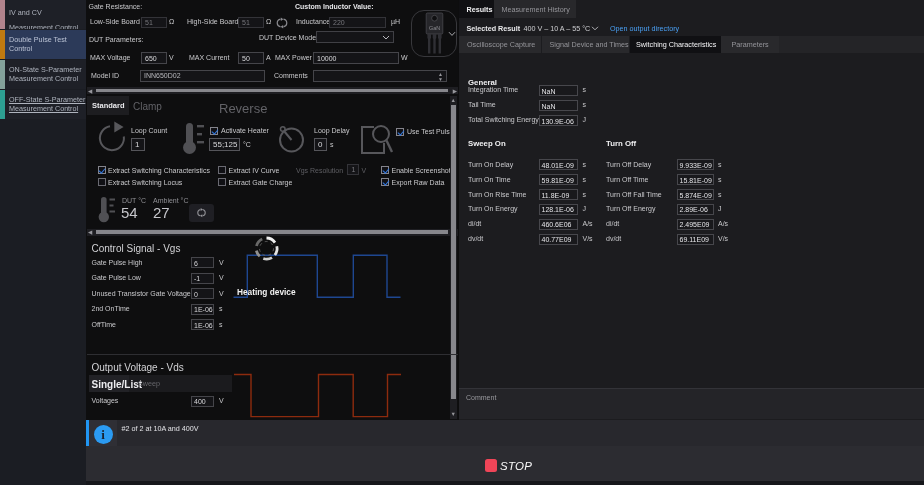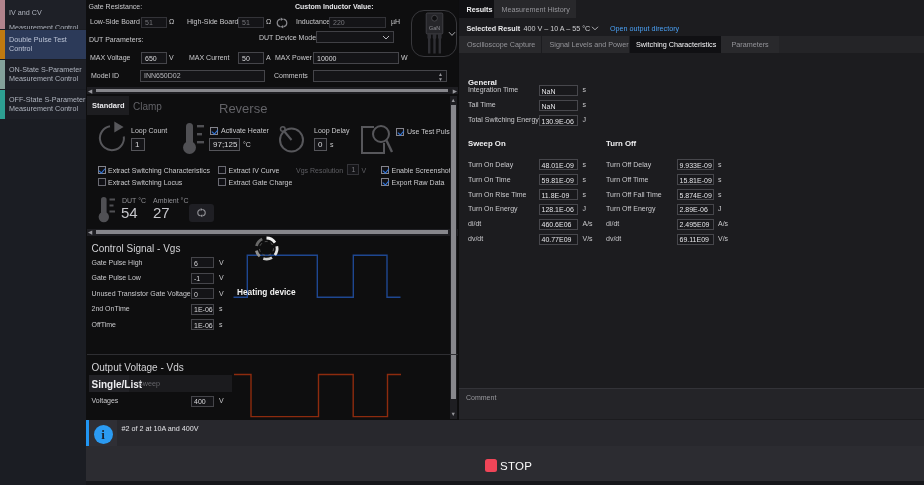--- a/index.html
+++ b/index.html
@@ -38,21 +38,21 @@
   <div class="abs" style="left:0;top:30px;width:86px;height:28.5px;background:#2c3a59;overflow:hidden;">
     <div class="abs" style="left:0;top:0;width:5px;height:100%;background:#c07a10;"></div>
     <div class="abs" style="left:9px;top:4.5px;font-size:7.2px;line-height:9.8px;color:#bcc4d6;white-space:nowrap;">Double Pulse Test<br>Control</div>
   </div>
   <div class="abs" style="left:0;top:60px;width:86px;height:28.5px;background:#1e2027;overflow:hidden;">
     <div class="abs" style="left:0;top:0;width:5px;height:100%;background:#83a19a;"></div>
     <div class="abs" style="left:9px;top:4.5px;font-size:7.2px;line-height:9.8px;color:#aeb3bd;white-space:nowrap;">ON-State S-Parameter<br>Measurement Control</div>
   </div>
   <div class="abs" style="left:0;top:90px;width:86px;height:28.5px;background:#1e2027;overflow:hidden;">
     <div class="abs" style="left:0;top:0;width:5px;height:100%;background:#2d9f92;"></div>
-    <div class="abs" style="left:9px;top:4.5px;font-size:7.2px;line-height:9.8px;color:#aeb3bd;white-space:nowrap;">OFF-State S-Parameter<br>Measurement Control</div>
+    <div class="abs" style="left:9px;top:4.5px;font-size:7.2px;line-height:9.8px;color:#aeb3bd;white-space:nowrap;text-decoration:underline;">OFF-State S-Parameter<br>Measurement Control</div>
   </div>
 </div>
 
 <div class="abs" style="left:86px;top:0;width:372px;height:420px;background:#0e0e0f;"></div>
 <div id="topform">
   <div class="lbl" style="left:88.5px;top:2.5px;">Gate Resistance:</div>
   <div class="lbl bold" style="left:295px;top:2.5px;color:#e6e6e9;">Custom Inductor Value:</div>
   <div class="lbl" style="left:90px;top:18px;">Low-Side Board</div>
   <div class="inp dis" style="left:141px;top:16.5px;width:26px;height:11.5px;">51</div>
   <div class="lbl" style="left:169px;top:18px;">Ω</div>
@@ -125,21 +125,21 @@
 
   <svg class="abs" style="left:181px;top:121px;" width="26" height="34" viewBox="0 0 26 34">
     <rect x="5" y="2" width="7" height="22" rx="3.5" fill="#505054"></rect>
     <circle cx="8.5" cy="26.5" r="6.5" fill="#505054"></circle>
     <rect x="16" y="4" width="7" height="2.4" fill="#505054"></rect>
     <rect x="16" y="12" width="5" height="2.4" fill="#505054"></rect>
     <rect x="16" y="20" width="7" height="2.4" fill="#505054"></rect>
   </svg>
   <div class="cb on" style="left:210px;top:126.5px;"></div>
   <div class="lbl" style="left:221px;top:127px;">Activate Heater</div>
-  <div class="inp" style="left:209px;top:138px;width:31px;height:13px;border-color:#55555a;font-size:8px;padding-top:2px;">97;125</div>
+  <div class="inp" style="left:209px;top:138px;width:31px;height:13px;border-color:#55555a;font-size:8px;padding-top:2px;">55;125</div>
   <div class="lbl" style="left:243px;top:140.5px;">°C</div>
 
   <svg class="abs" style="left:276px;top:122px;" width="30" height="32" viewBox="0 0 30 32">
     <circle cx="15.5" cy="18" r="11.5" fill="none" stroke="#57575b" stroke-width="2"></circle>
     <line x1="15.5" y1="18" x2="8" y2="9" stroke="#57575b" stroke-width="2"></line>
     <circle cx="6.8" cy="7" r="2.3" fill="none" stroke="#57575b" stroke-width="1.5"></circle>
   </svg>
   <div class="lbl" style="left:314px;top:127px;">Loop Delay</div>
   <div class="inp" style="left:314px;top:138px;width:13px;height:13px;border-color:#55555a;font-size:8px;padding-top:2px;">0</div>
   <div class="lbl" style="left:330px;top:140.5px;">s</div>
@@ -263,21 +263,21 @@
   <div class="abs" style="left:523.5px;top:23.5px;font-size:7.2px;color:#cfcfd2;">400 V – 10 A – 55 °C</div>
   <svg class="abs" style="left:591px;top:26px;" width="8" height="5" viewBox="0 0 8 5">
         <path d="M1 0.8 L4 3.8 L7 0.8" fill="none" stroke="#b0b0b5" stroke-width="1"></path>
       </svg>
   <div class="abs" style="left:610px;top:23.5px;font-size:7.2px;color:#4aa0f4;">Open output directory</div>
 
   <div class="abs" style="left:459px;top:36px;width:465px;height:16.5px;background:#242427;"></div>
   <div class="abs" style="left:459px;top:36px;width:83px;height:16.5px;background:#29292c;border-right:1px solid #1c1c1f;"></div>
   <div class="abs" style="left:467px;top:40px;font-size:7.2px;color:#95959a;">Oscilloscope Capture</div>
   <div class="abs" style="left:542px;top:36px;width:88px;height:16.5px;background:#29292c;border-right:1px solid #1c1c1f;"></div>
-  <div class="abs" style="left:549.5px;top:40px;font-size:7.2px;color:#95959a;">Signal Levels and Power</div>
+  <div class="abs" style="left:549.5px;top:40px;font-size:7.2px;color:#95959a;">Signal Device and Times</div>
   <div class="abs" style="left:630px;top:36px;width:91px;height:16.5px;background:#101013;"></div>
   <div class="abs" style="left:636px;top:40px;font-size:7.2px;color:#f6f6f8;">Switching Characteristics</div>
   <div class="abs" style="left:721px;top:36px;width:58px;height:16.5px;background:#29292c;"></div>
   <div class="abs" style="left:731.5px;top:40px;font-size:7.2px;color:#95959a;">Parameters</div>
 
   <div class="abs bold" style="left:468px;top:78px;font-size:7.8px;color:#f0f0f2;">General</div>
   <div class="lbl" style="left:468px;top:86px;">Integration Time</div>
   <div class="inp rv" style="left:538.5px;top:85px;">NaN</div>
   <div class="lbl" style="left:582.5px;top:86px;">s</div>
   <div class="lbl" style="left:468px;top:101px;">Tail Time</div>
@@ -332,16 +332,16 @@
 <div id="bars">
   <div class="abs" style="left:86px;top:420px;width:838px;height:26px;background:#28282d;"></div>
   <div class="abs" style="left:86px;top:420px;width:3px;height:26px;background:#2196f3;"></div>
   <div class="abs" style="left:89px;top:420px;width:28px;height:26px;background:#2f2f35;"></div>
   <div class="abs" style="left:93.5px;top:425px;width:19px;height:19px;border-radius:50%;background:#2b9bf2;">
     <div style="position:absolute;left:0;top:2px;width:19px;text-align:center;font-family:'Liberation Serif',serif;font-weight:bold;font-size:13px;color:#18222e;">i</div>
   </div>
   <div class="abs" style="left:121.5px;top:424px;font-size:7.2px;color:#e2e2e6;">#2 of 2 at 10A and 400V</div>
   <div class="abs" style="left:86px;top:446px;width:838px;height:35px;background:#2c2c31;"></div>
   <div class="abs" style="left:484.5px;top:459px;width:12px;height:12.5px;border-radius:2.5px;background:#f04558;"></div>
-  <div class="abs" style="left:500px;top:459.5px;font-size:11.5px;color:#fafafa;letter-spacing:0.3px;">STOP</div>
+  <div class="abs" style="left:500px;top:459.5px;font-size:11.5px;color:#fafafa;letter-spacing:0.3px;font-style:italic;">STOP</div>
   <div class="abs" style="left:86px;top:481px;width:838px;height:4px;background:#16171b;"></div>
 </div>
 </div>
 
 </body></html>

